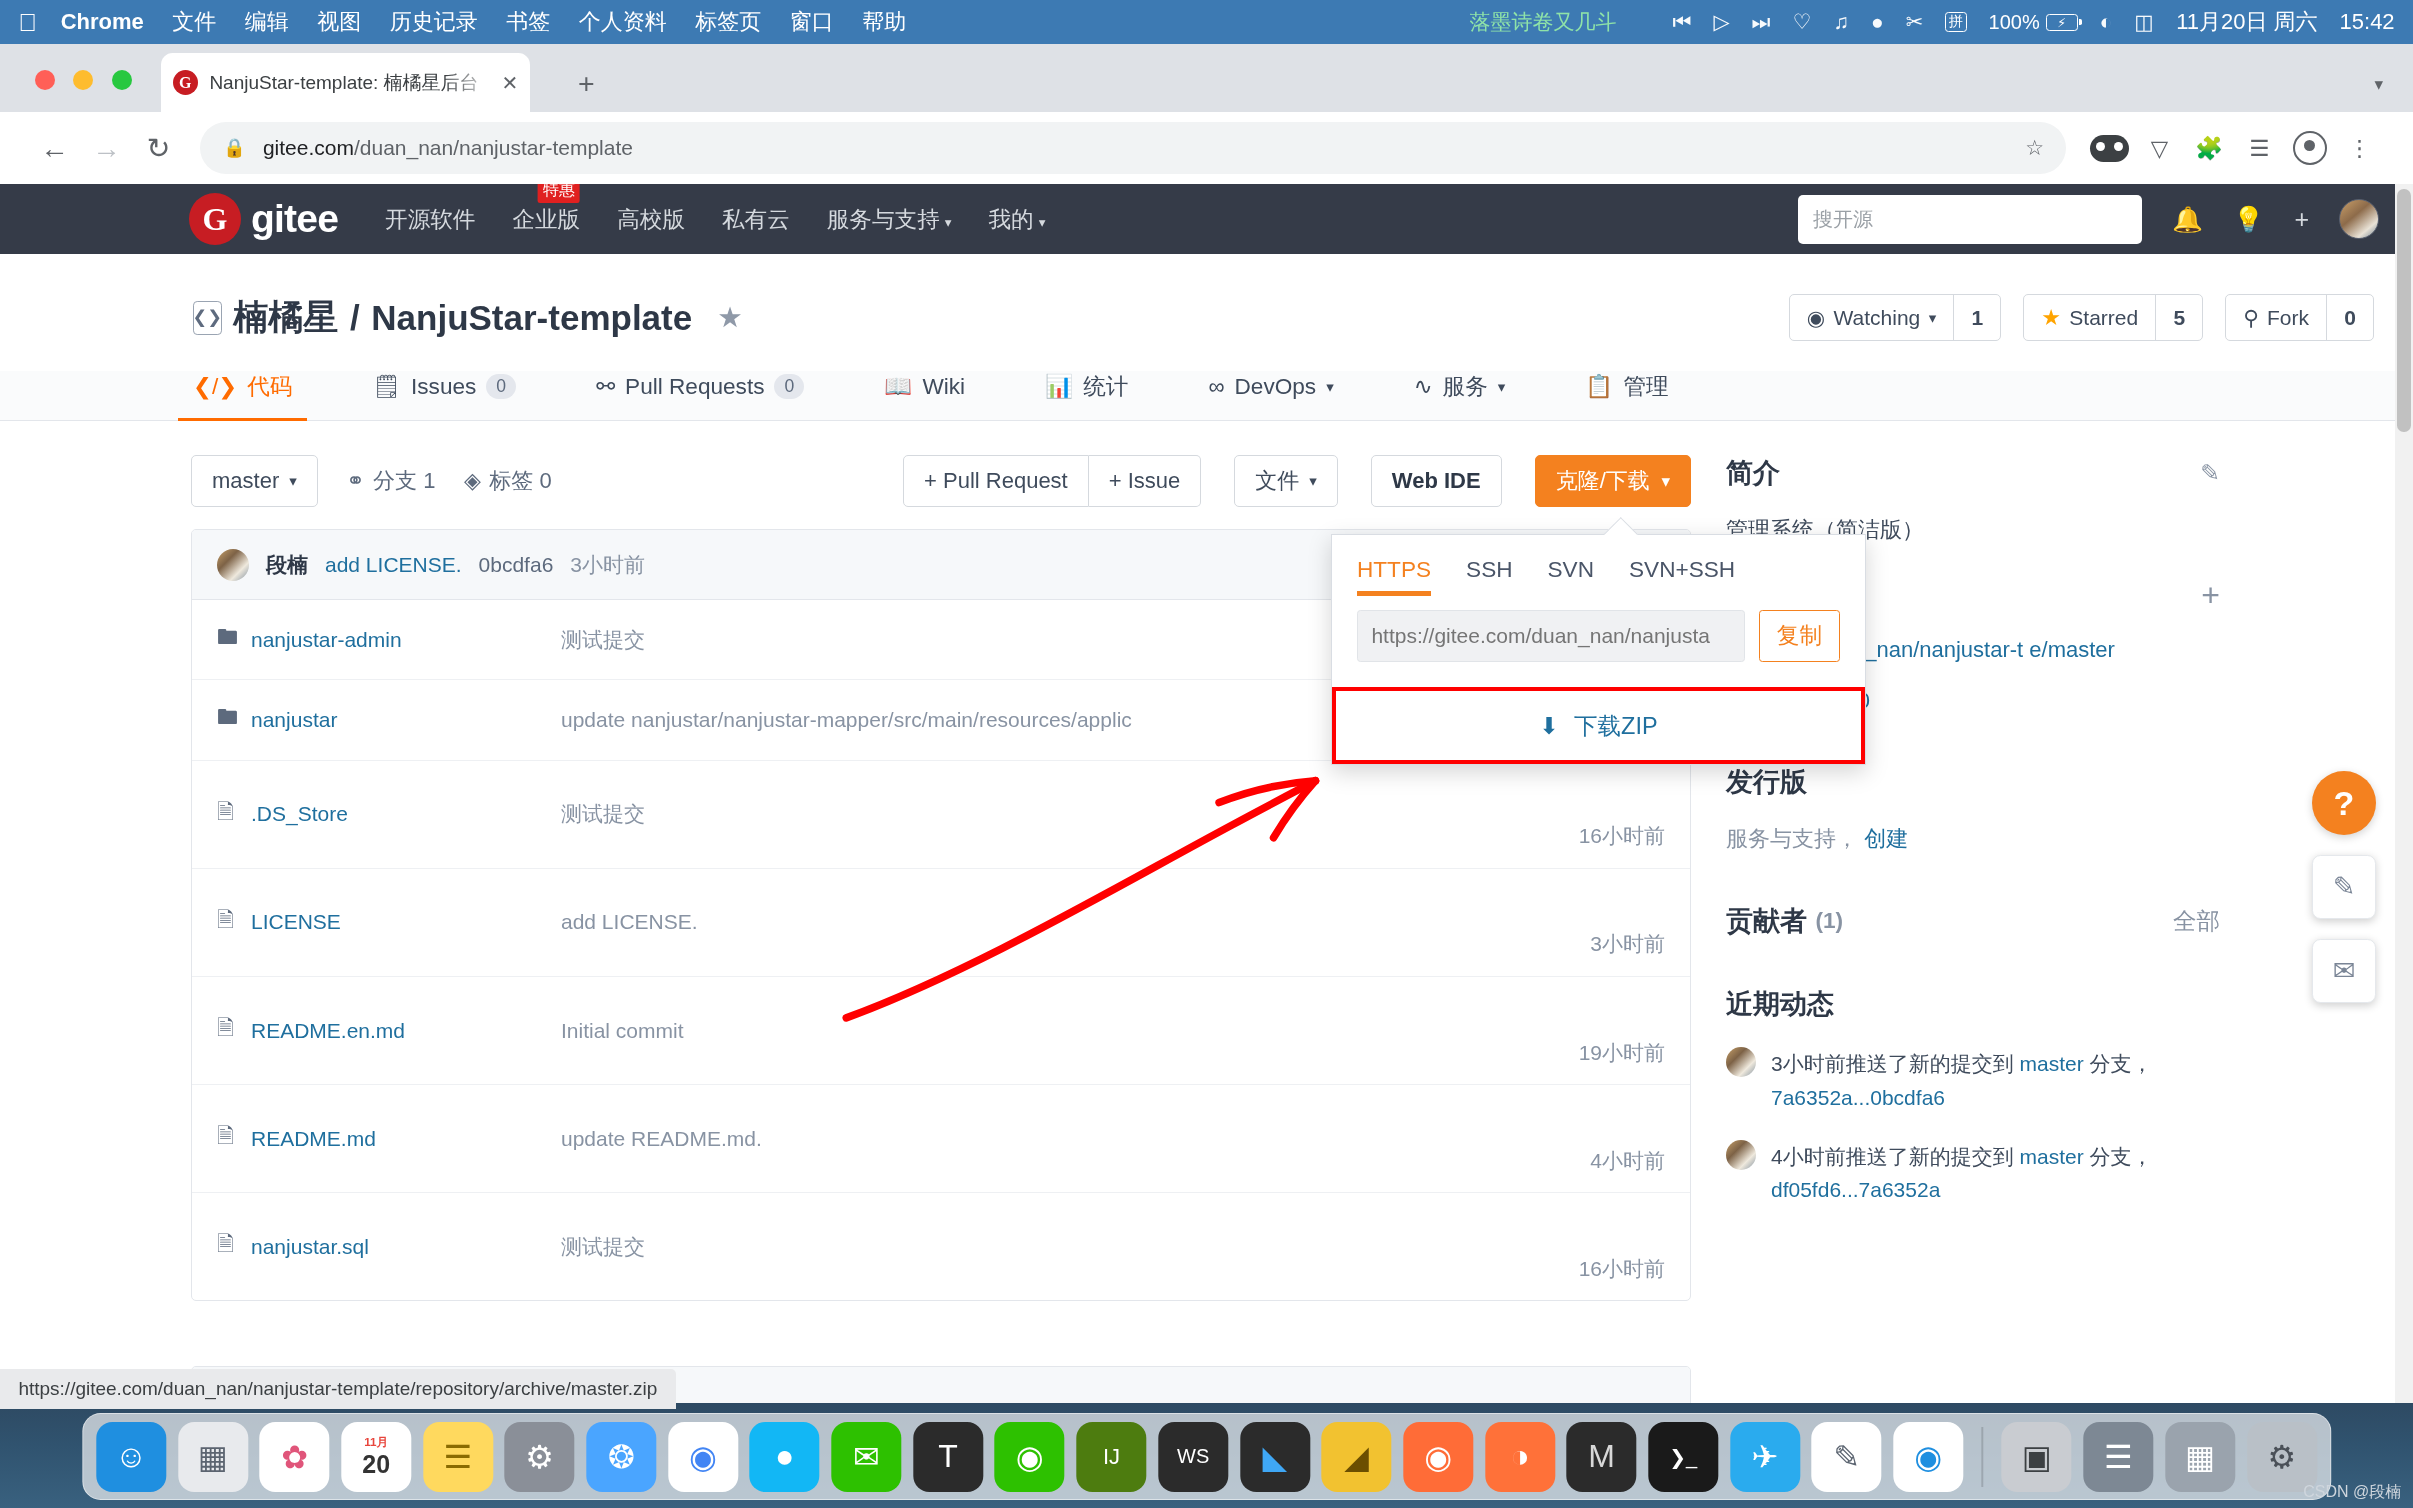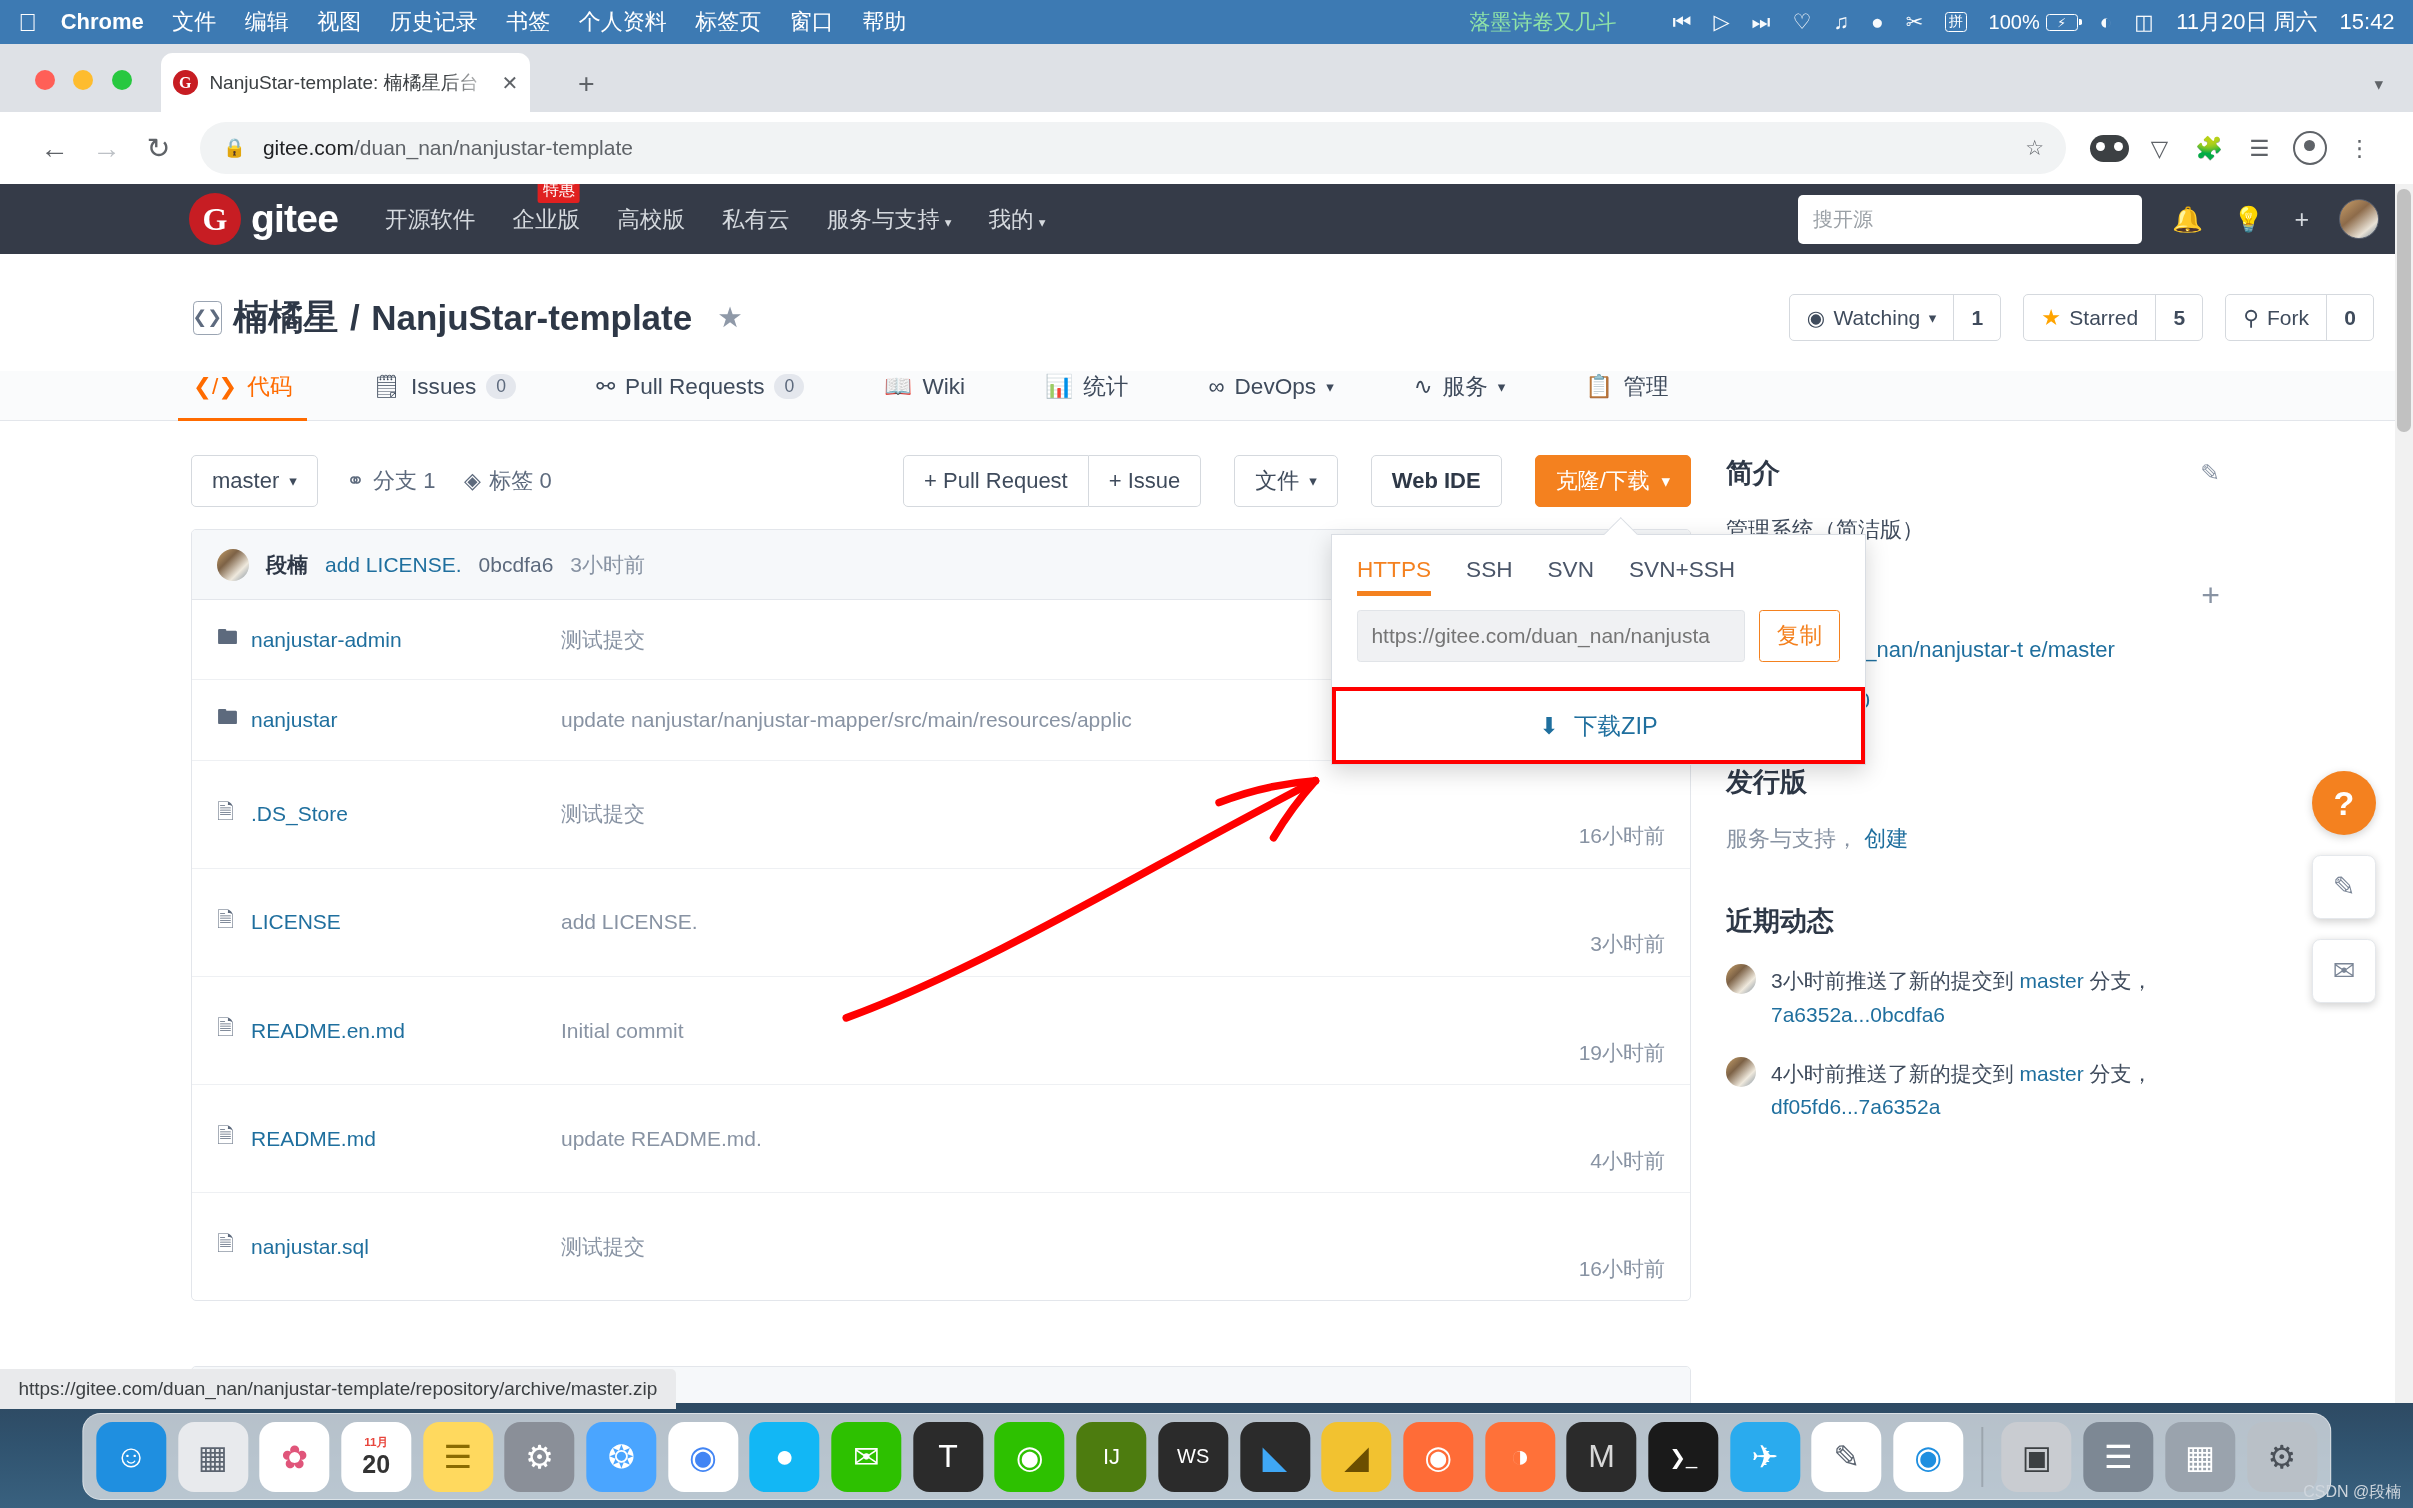--- a/index.html
+++ b/index.html
@@ -606,20 +606,30 @@
         <div class="side-sec">
           <div class="side-h">
               <span>发行版</span>
             </div>
           <div class="side-p">
             <span class="muted">服务与支持，</span>
             <span class="side-link">创建</span>
           </div>
         </div>
 
+        <div class="side-sec">
+          <div class="side-h">
+            <span>贡献者</span>
+            <span class="muted" style="font-size:22.6px;margin-left:8.4px">(1)</span>
+            <span class="act">全部</span>
+          </div>
+          <div style="margin-top:23.5px">
+            <span class="av lg"></span>
+          </div>
+        </div>
 
         <div class="side-sec">
           <div class="side-h">
               <span>近期动态</span>
             </div>
           <div class="act-item">
             <span class="av sm"></span>
             <span><span>3小时前</span><span>推送了新的提交到 </span><span class="side-link">master</span><span> 分支，</span><span class="side-link">7a6352a...0bcdfa6</span></span>
           </div>
           <div class="act-item">

